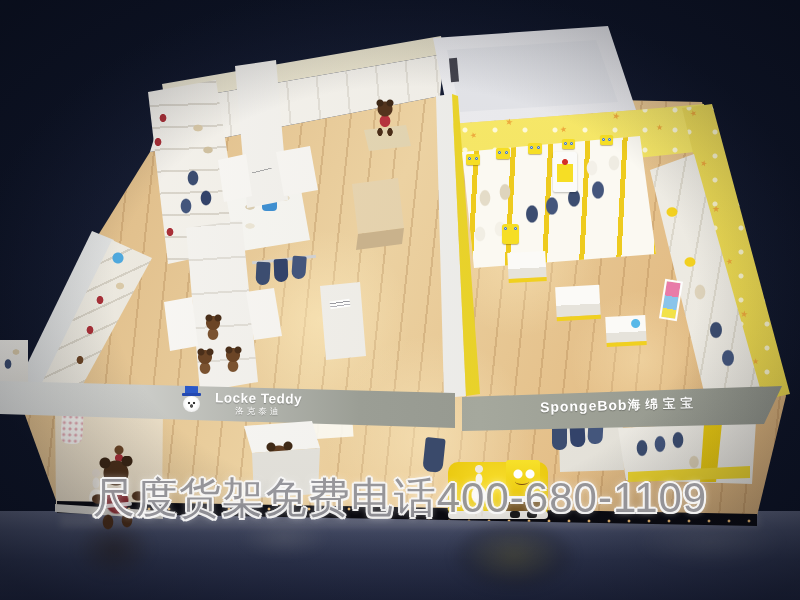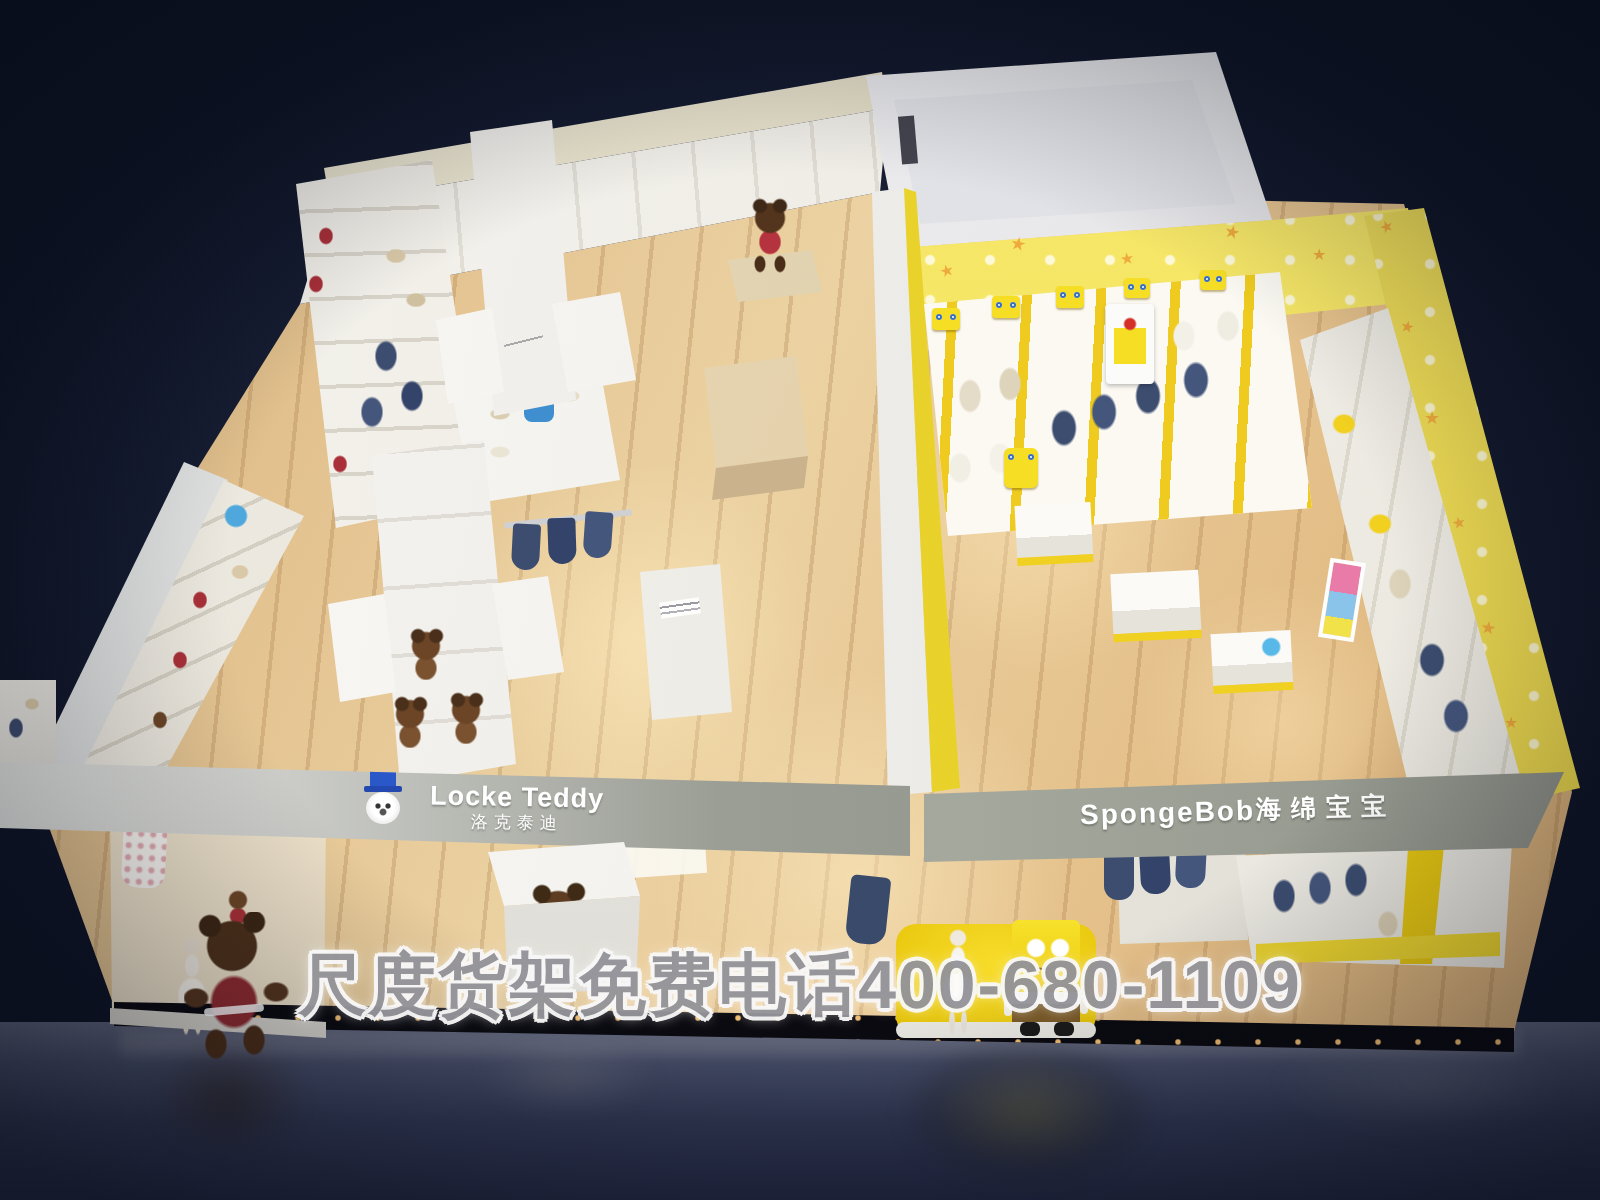--- a/index.html
+++ b/index.html
@@ -9,21 +9,21 @@
     background:radial-gradient(ellipse 430px 310px at 400px 290px,#2a3150 0%,#1a2138 55%,#0e1426 100%)}
   .f{position:absolute;left:0;top:0;width:800px;height:600px}
   .a{position:absolute}
   .star{position:absolute;color:#eda43a;font-size:9px;line-height:1;opacity:.9}
   .star::before{content:"★"}
   .sbhead{position:absolute;background:#f6de25;border-radius:2px;box-shadow:0 1px 1px rgba(120,90,0,.45)}
   .sbhead::before,.sbhead::after{content:"";position:absolute;top:3px;width:3px;height:3px;border-radius:50%;
     background:#fff;box-shadow:inset 0 0 0 1px #3a6fba}
   .sbhead::before{left:2px}.sbhead::after{right:2px}
   #watermark{position:absolute;left:0;right:0;top:470px;text-align:center;
-    font-size:34px;font-weight:bold;letter-spacing:1px;color:#94949a;opacity:.96;
+    font-size:42px;font-weight:normal;letter-spacing:1px;color:#94949a;opacity:.96;
     text-shadow:-2px 0 0 #f8f8f8,2px 0 0 #f8f8f8,0 -2px 0 #f8f8f8,0 2px 0 #f8f8f8,
       -1.5px -1.5px 0 #f8f8f8,1.5px -1.5px 0 #f8f8f8,-1.5px 1.5px 0 #f8f8f8,1.5px 1.5px 0 #f8f8f8,
       0 0 7px rgba(255,255,255,.85)}
   .brandtxt{position:absolute;color:#fff;line-height:1.05;text-shadow:0 1px 1px rgba(0,0,0,.25)}
 </style>
 </head>
 <body>
 
 <div id="scene">
 

